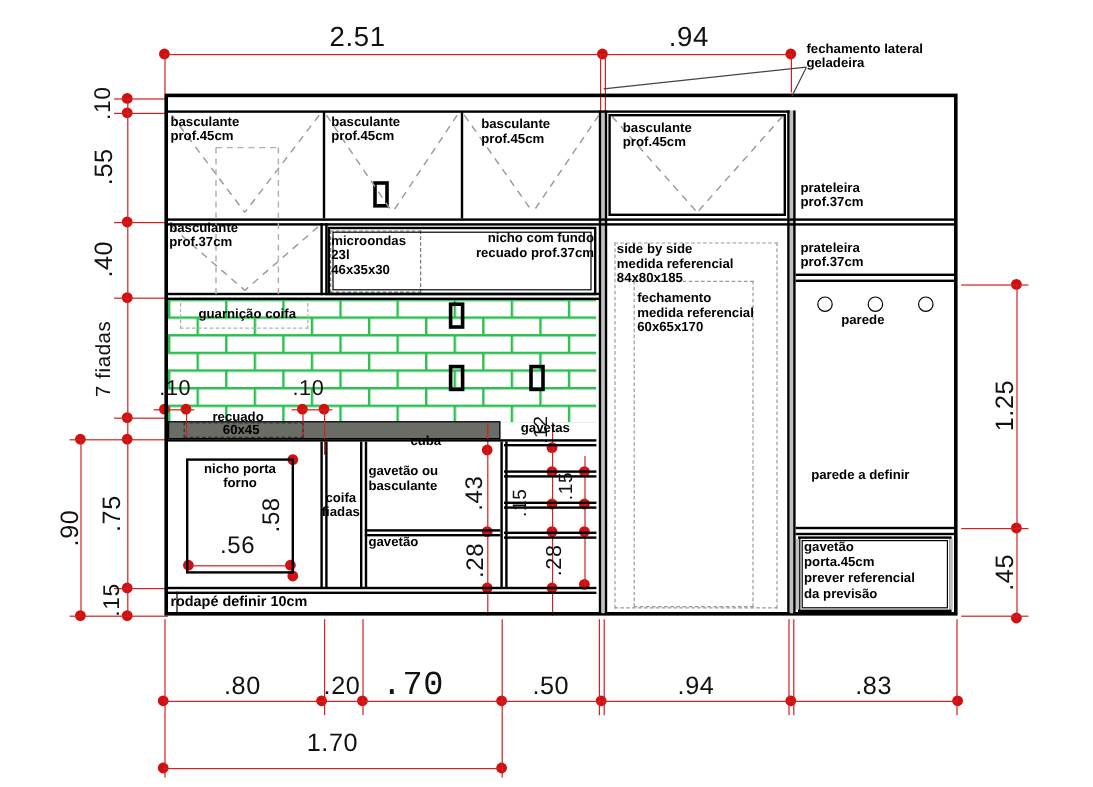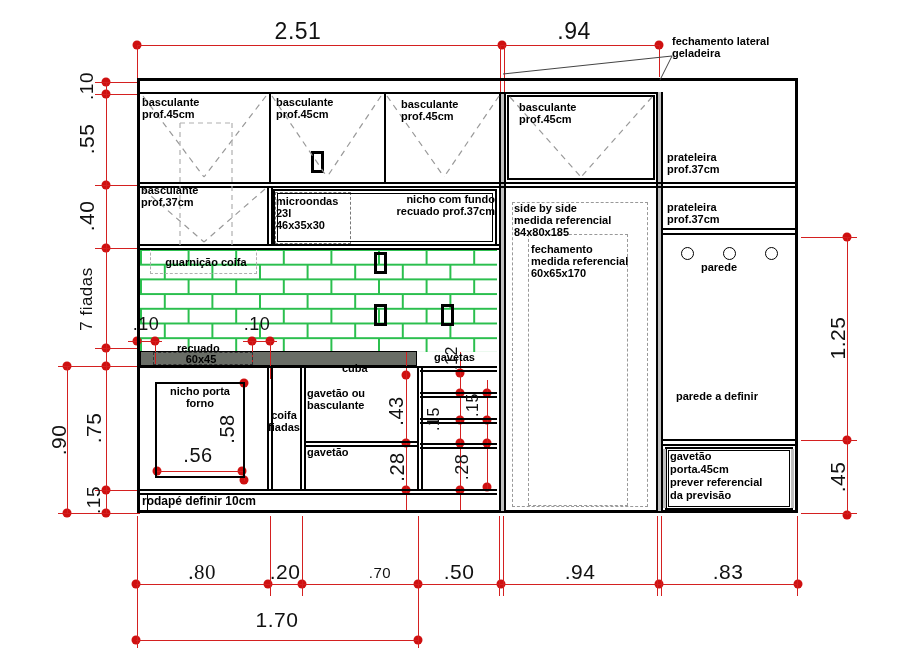--- a/index.html
+++ b/index.html
@@ -300,21 +300,21 @@
   <div class="dim rr" style="left:227px;top:429px;font-size:20px;">.58</div>
 
   <div class="dim rr" style="left:396px;top:411px;font-size:20px;">.43</div>
   <div class="dim rr" style="left:397px;top:467px;font-size:20px;">.28</div>
 
   <div class="dim rr" style="left:452px;top:358px;font-size:16px;">.12</div>
   <div class="dim rr" style="left:434px;top:419px;font-size:16px;">.15</div>
   <div class="dim rr" style="left:473px;top:405px;font-size:16px;">.15</div>
   <div class="dim rr" style="left:462px;top:467px;font-size:18px;">.28</div>
 
-  <div class="dim dc" style="left:202px;top:572px;font-size:21px;font-family:Liberation Serif, serif;">.80</div>
+  <div class="dim dc" style="left:202px;top:572px;font-size:21px;">.80</div>
   <div class="dim dc" style="left:285px;top:572px;font-size:21px;">.20</div>
-  <div class="dim dc" style="left:380px;top:572px;font-size:15px;">.70</div>
+  <div class="dim dc" style="left:344px;top:572px;font-size:28px;font-family:Liberation Mono, monospace;">.70</div>
   <div class="dim dc" style="left:459px;top:572px;font-size:21px;">.50</div>
   <div class="dim dc" style="left:580px;top:572px;font-size:21px;">.94</div>
   <div class="dim dc" style="left:728px;top:572px;font-size:21px;">.83</div>
   <div class="dim dc" style="left:277px;top:620px;font-size:21px;">1.70</div>
 
 </div>
 
 </body></html>

